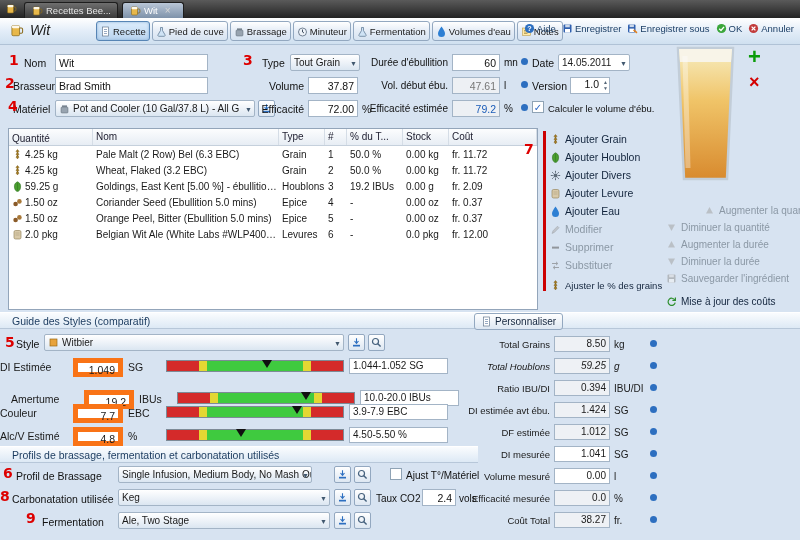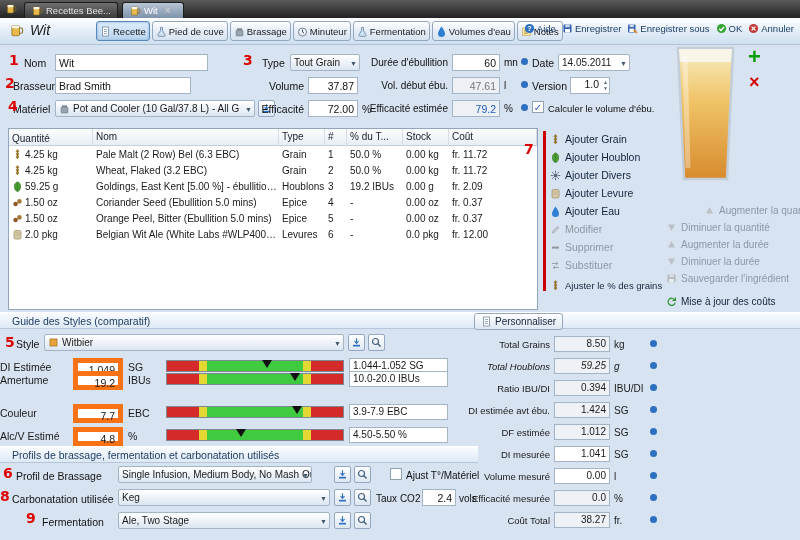--- a/index.html
+++ b/index.html
@@ -212,21 +212,21 @@
   <input class="inp num" style="left: 452px; top: 54px; width: 48px;" value="60">
   <span class="lbl sm" style="left:504px;top:57px">mn</span>
   <span class="dot" style="left:521px;top:58px"></span>
   <span class="lbl" style="left:532px;top:57px">Date</span>
   <div class="combo" style="left:558px;top:54px;width:72px;background:#fff">
     <span>14.05.2011</span>
     <span class="arr">▼</span>
   </div>
 
   <span class="lbl" style="left:13px;top:80px">Brasseur</span>
-  <input class="inp" style="left: 55px; top: 77px; width: 136px;" value="Brad Smith">
+  <input class="inp" style="left: 55px; top: 77px; width: 153px;" value="Brad Smith">
   <span class="lbl lblr" style="left:262px;top:80px;width:42px">Volume</span>
   <input class="inp num" style="left: 308px; top: 77px; width: 50px;" value="37.87">
   <span class="lbl lblr sm" style="left:372px;top:80px;width:76px">Vol. début ébu.</span>
   <input class="inp num ro" style="left: 452px; top: 77px; width: 48px;" value="47.61">
   <span class="lbl sm" style="left:504px;top:80px">l</span>
   <span class="dot" style="left:521px;top:81px"></span>
   <span class="lbl" style="left:532px;top:80px">Version</span>
   <div class="inp num" style="left:570px;top:77px;width:40px;padding-right:10px">
     <span>1.0</span>
     <span class="spin">▲<br>▼</span>
@@ -413,21 +413,21 @@
   <div id="gauges">
       <div class="grow" style="top: 358px;">
         <div class="glab">DI Estimée</div>
         <div class="gval">1.049</div>
         <div class="gunit">SG</div>
         <div class="gbar">
           <div class="gmark" style="left: calc(57% - 5px);"></div>
         </div>
         <div class="grange">1.044-1.052 SG</div>
       </div>
-      <div class="grow" style="top: 371px;">
+      <div class="grow" style="top: 390px; margin-left: 11px;">
         <div class="glab">Amertume</div>
         <div class="gval">19.2</div>
         <div class="gunit">IBUs</div>
         <div class="gbar">
           <div class="gmark" style="left: calc(73% - 5px);"></div>
         </div>
         <div class="grange">10.0-20.0 IBUs</div>
       </div>
       <div class="grow" style="top: 404px;">
         <div class="glab">Couleur</div>

